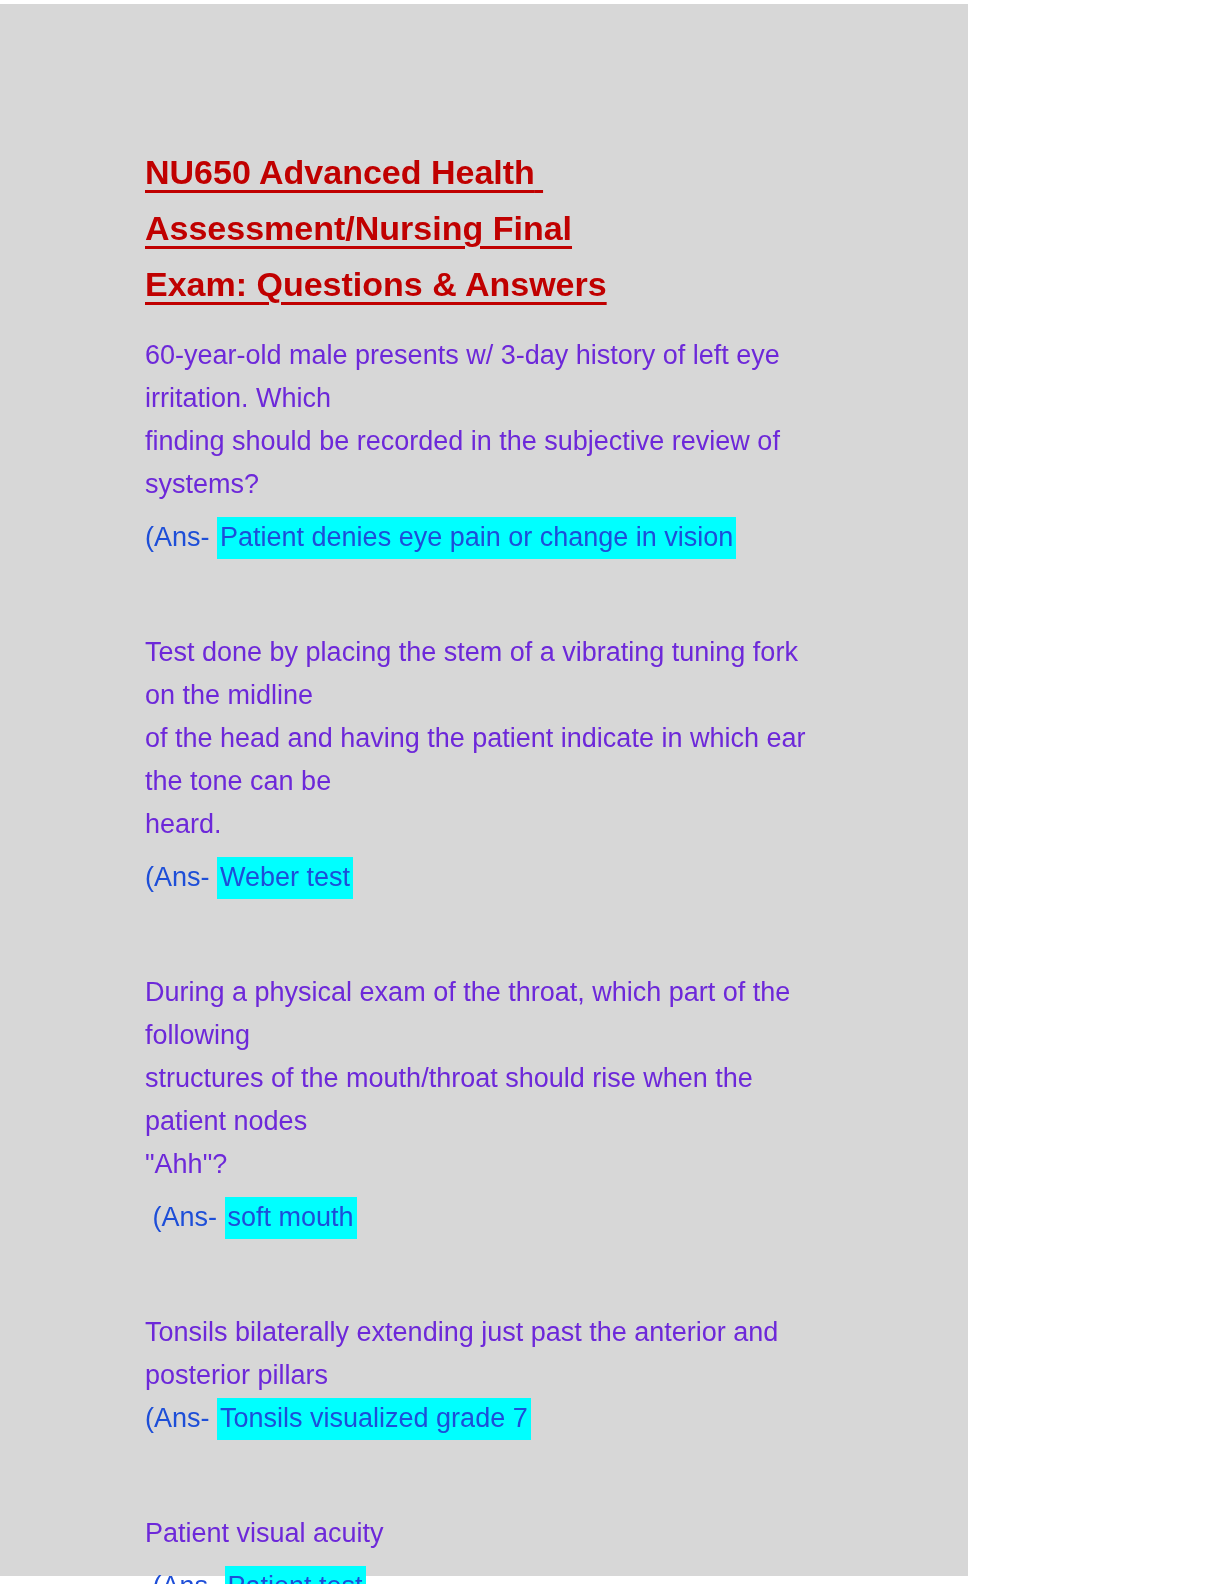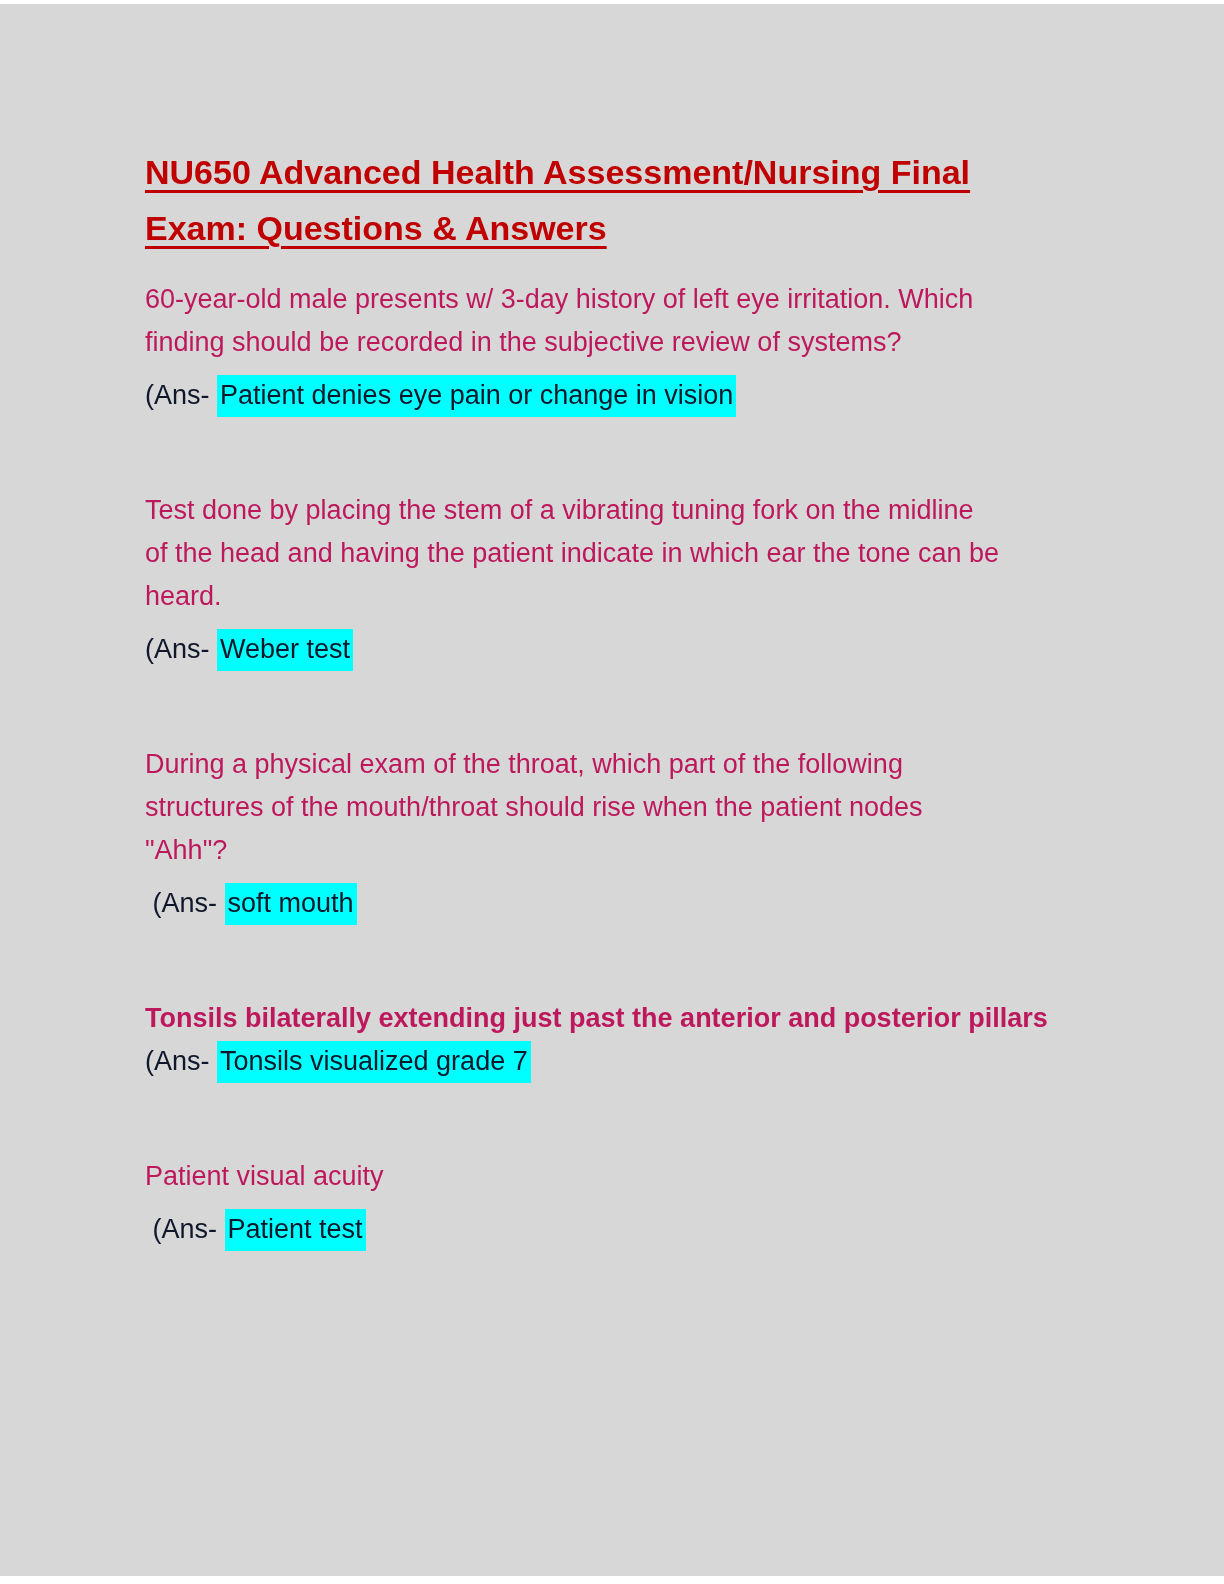--- a/index.html
+++ b/index.html
@@ -12,51 +12,51 @@
     position: relative;
     width: 1224px;
     height: 1584px;
     background: #ffffff;
     overflow: hidden;
   }
   .sheet {
     position: absolute;
     top: 4px;
     left: 0;
-    width: 1224px;
+    width: 968px;
     height: 1572px;
     background: var(--page-bg, #d7d7d7);
     box-sizing: border-box;
     padding: 140px 140px 0 145px;
   }
   .doc-title {
     margin: 0 0 22px 0;
     font-size: 34px;
     font-weight: bold;
     line-height: 56px;
     color: var(--title-color, #c00000);
     text-decoration: underline;
     text-decoration-thickness: 3px;
     text-underline-offset: 6px;
     white-space: pre-wrap;
   }
   .qa-group { margin: 0 0 72px 0; }
-  .qa-group.tight .question { margin-bottom: 0; font-weight: bold; }
+  .qa-group.tight .question { margin-bottom: 0; }
   .question {
     margin: 0 0 10px 0;
     font-size: 27px;
     line-height: 43px;
-    color: #be185d;
+    color: #6d28d9;
     white-space: pre-wrap;
   }
   .answer-line {
     margin: 0;
     font-size: 27px;
     line-height: 43px;
-    color: #0f172a;
+    color: #1d4ed8;
     white-space: pre-wrap;
   }
   .answer-prefix { white-space: pre-wrap; }
   .hl {
     background: var(--highlight-color, #00ffff);
     padding: 5px 3px 7px 3px;
   }
 </style>
 </head>
 <body>

